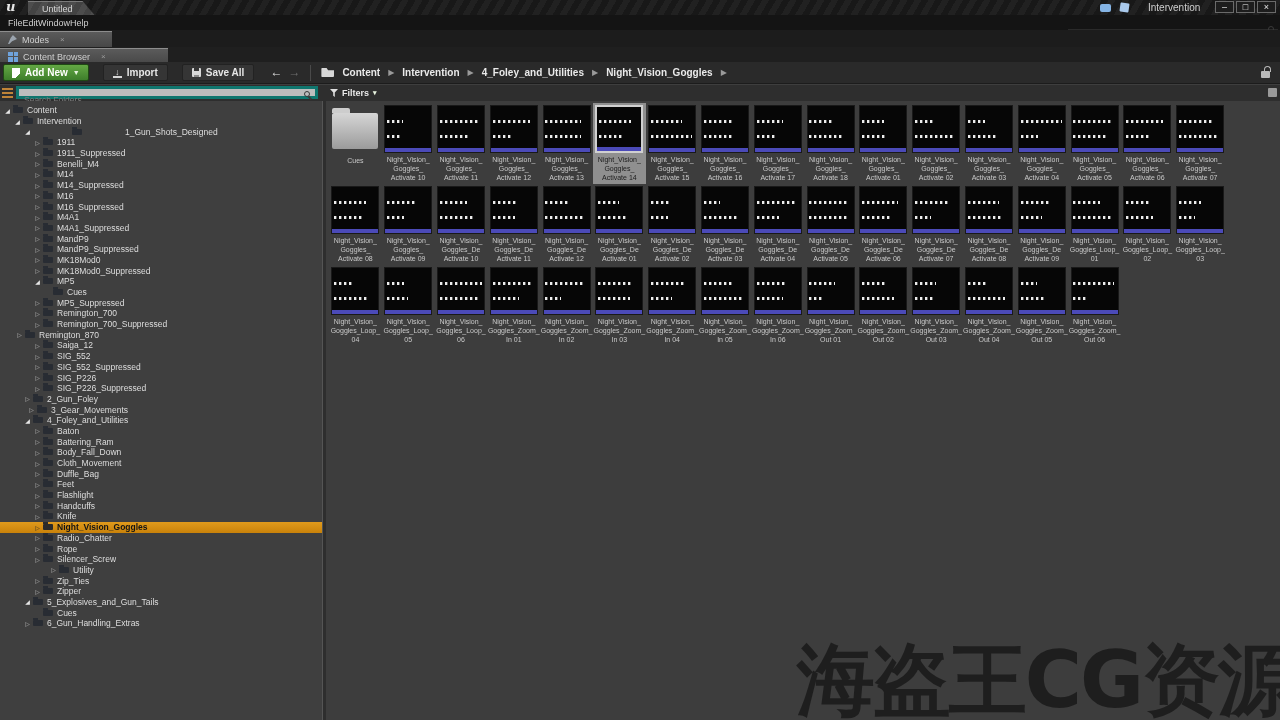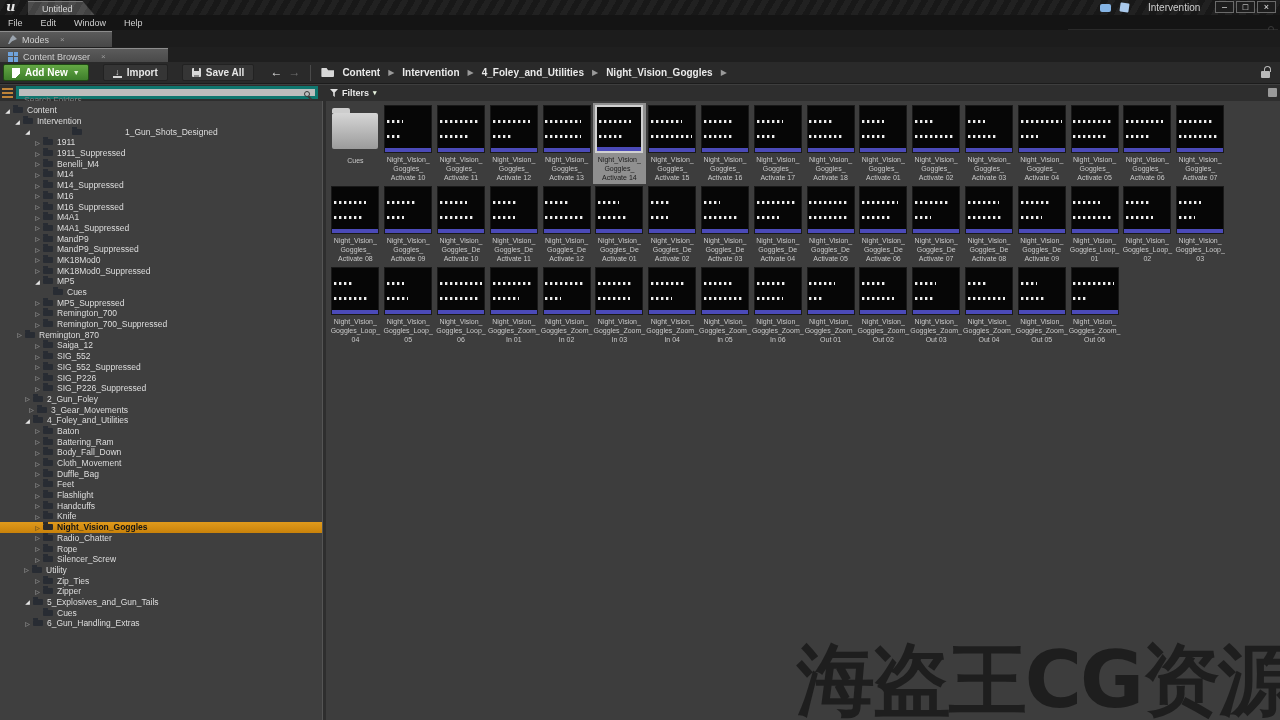--- a/index.html
+++ b/index.html
@@ -20,21 +20,21 @@
   .chat-ic { width:11px; height:8px; background:#85b4e4; border-radius:2px; position:relative; }
   .chat-ic::after { content:""; position:absolute; left:2px; bottom:-3px; border:3px solid transparent; border-top-color:#85b4e4; }
   .cube-ic { width:9px; height:9px; background:#a9c9ec; transform:rotate(8deg); border-radius:1px; }
   .proj-name { position:absolute; top:1px; left:1148px; color:#cfcfcf; font-size:10px; line-height:13px; }
   .winbtns { position:absolute; top:1px; right:4px; display:flex; gap:2px; }
   .winbtn { width:19px; height:12px; background:#1d1d1d; border:1px solid #6a6a6a; color:#e8e8e8;
     font-size:9px; line-height:10px; text-align:center; }
 
   
   .menubar { position:absolute; top:15px; left:0; width:1280px; height:15px; background:#141414;
-    display:flex; align-items:center; gap:18px; padding-left:8px; }
+    display:flex; align-items:center; padding-left:8px; }
   .menu-item { color:#cfcfcf; font-size:9px; }
   .help-search { position:absolute; top:24px; right:2px; width:210px; height:12px; }
   .help-search input { width:100%; height:12px; background:#6f6f6f; border:1px solid #2a2a2a;
     font-size:8.5px; color:#2e2e2e; padding:0 14px 0 4px; }
   .help-search input::placeholder { color:#3d3d3d; }
   .help-search .mag { position:absolute; right:4px; top:2px; }
 
   
   .modes-row { position:absolute; top:30px; left:0; width:1280px; height:17px; background:#1c1c1c;text-decoration:underline; }
   .panel-tab { position:absolute; left:0; top:1px; height:16px; display:flex; align-items:center; gap:5px;
@@ -475,21 +475,21 @@
         <div class="tree-row" style="padding-left: 33px;">
           <span class="t-arrow collapsed">▷</span>
           <span class="tfolder"></span>
           <span class="tlabel">Rope</span>
         </div>
         <div class="tree-row" style="padding-left: 33px;">
           <span class="t-arrow collapsed">▷</span>
           <span class="tfolder"></span>
           <span class="tlabel">Silencer_Screw</span>
         </div>
-        <div class="tree-row" style="padding-left: 22px;">
+        <div class="tree-row" style="padding-left: 49px;">
           <span class="t-arrow collapsed">▷</span>
           <span class="tfolder"></span>
           <span class="tlabel">Utility</span>
         </div>
         <div class="tree-row" style="padding-left: 33px;">
           <span class="t-arrow collapsed">▷</span>
           <span class="tfolder"></span>
           <span class="tlabel">Zip_Ties</span>
         </div>
         <div class="tree-row" style="padding-left: 33px;">

